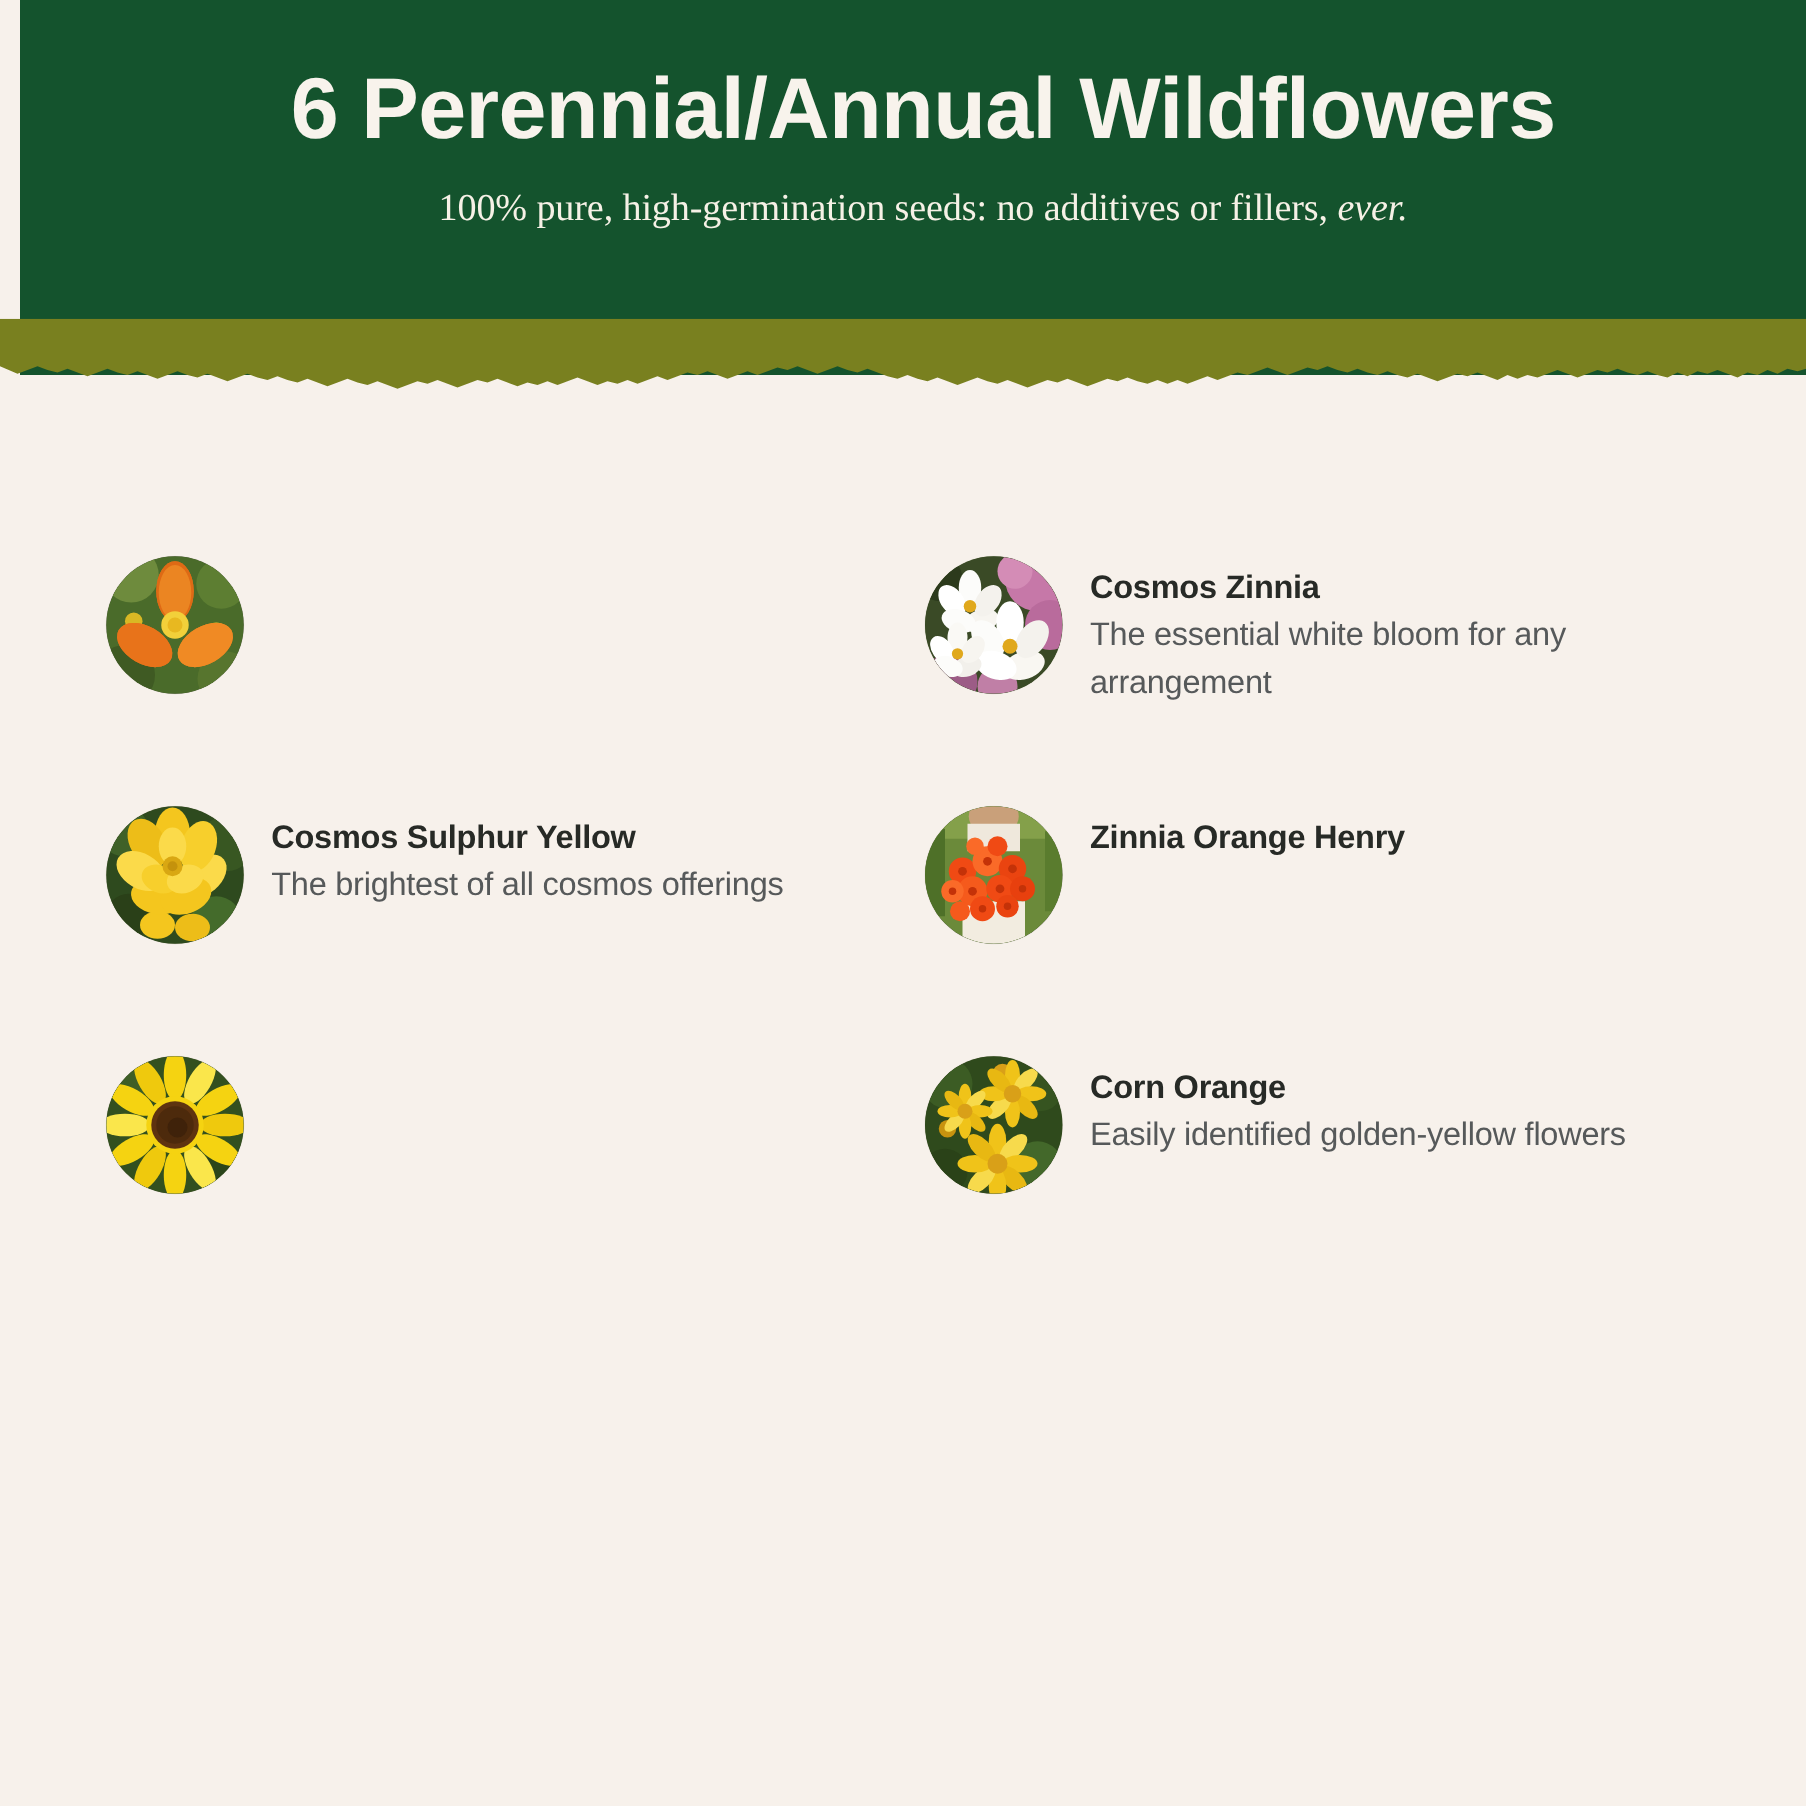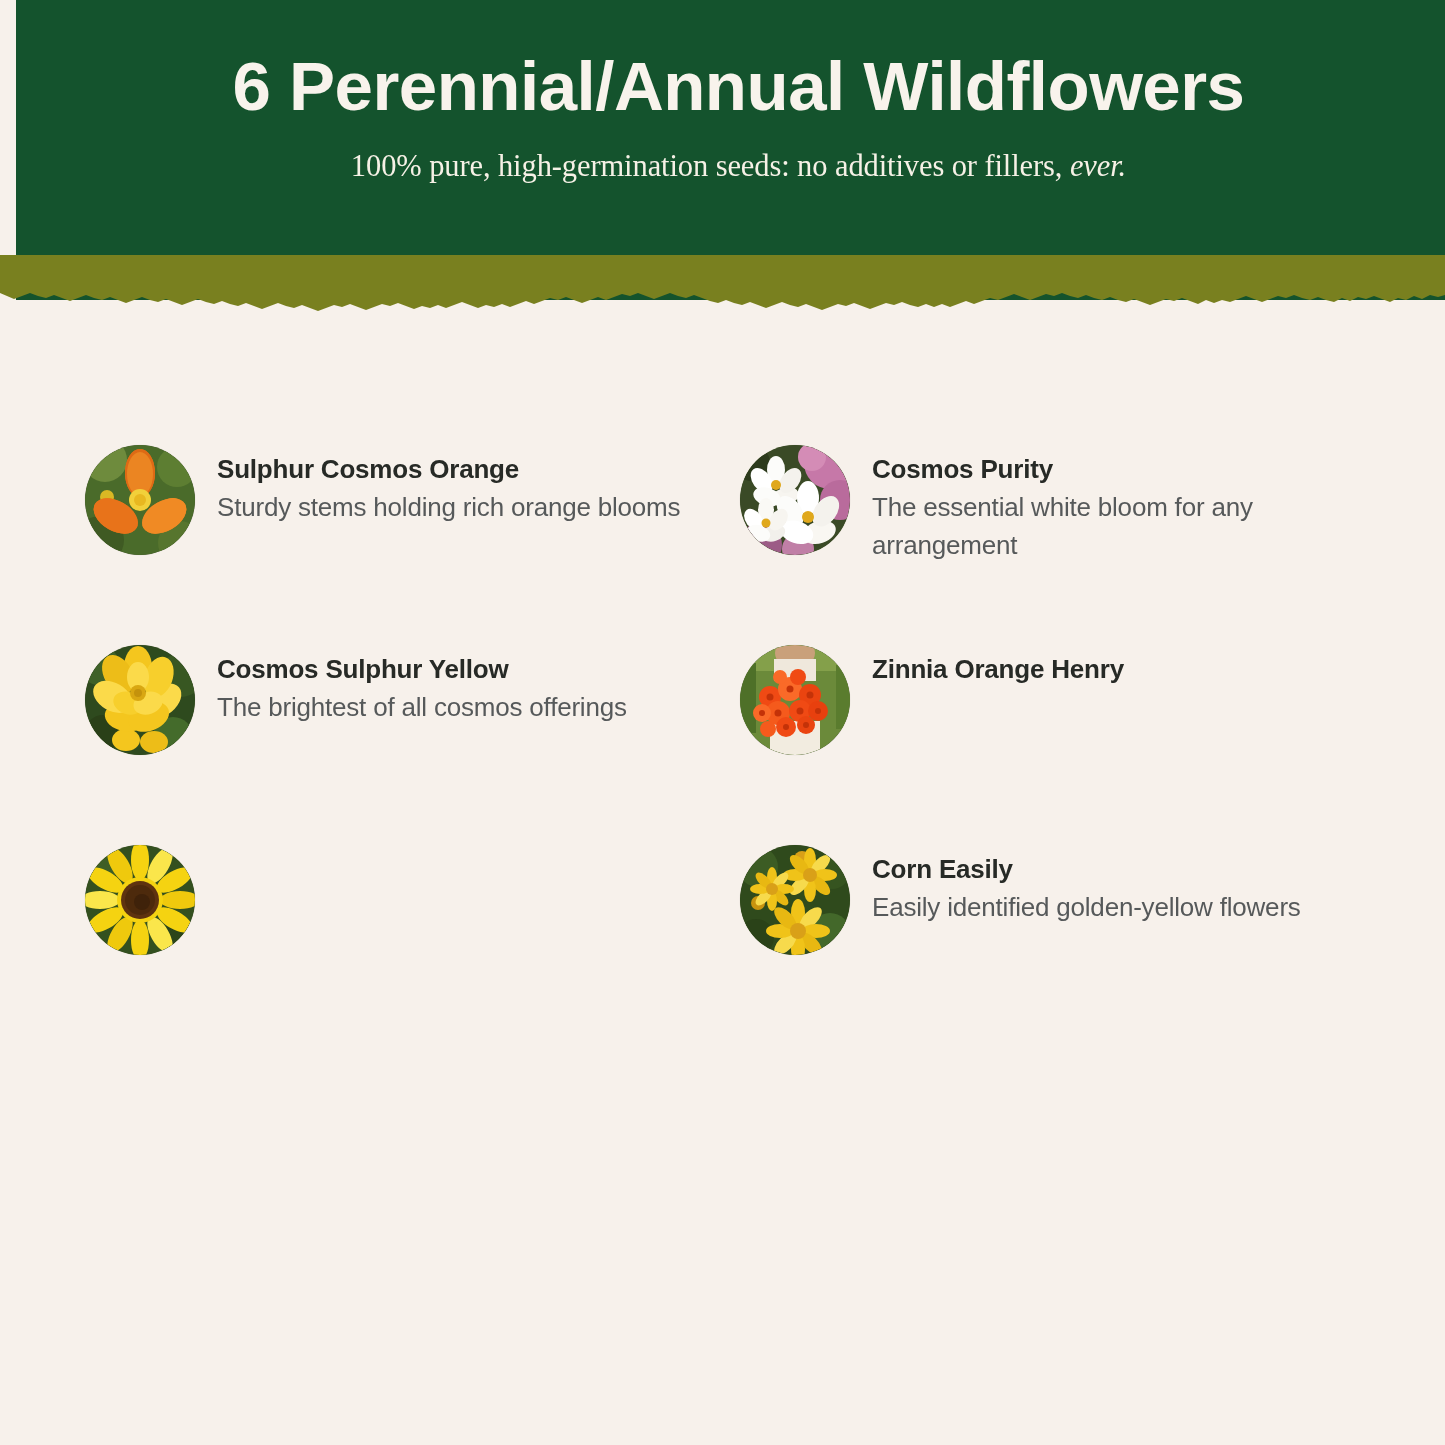--- a/index.html
+++ b/index.html
@@ -200,24 +200,20 @@
               <ellipse cx="0" cy="27" rx="15" ry="24" fill="#DE6A15" transform="rotate(180)"></ellipse>
               <ellipse cx="-26" cy="13" rx="15" ry="24" fill="#F08A24" transform="rotate(240)"></ellipse>
               <ellipse cx="-26" cy="-13" rx="15" ry="24" fill="#E8731A" transform="rotate(300)"></ellipse>
               <ellipse cx="0" cy="-26" rx="13" ry="22" fill="#F59A2E" opacity="0.55"></ellipse>
               <circle cx="0" cy="0" r="11" fill="#F2D03A"></circle>
               <circle cx="0" cy="0" r="6" fill="#E8B820"></circle>
             </g>
           </g>
         </svg>
       </div>
-      <div class="item-text">
-        <div class="item-name">Sulphur Cosmos Orange</div>
-        <div class="item-desc">Sturdy stems holding rich orange blooms</div>
-      </div>
     </div>
 
     <div class="item">
       <div class="thumb">
         <svg viewBox="0 0 110 110" xmlns="http://www.w3.org/2000/svg">
           <defs>
               <clipPath id="c2">
                 <circle cx="55" cy="55" r="55"></circle>
               </clipPath>
             </defs>
@@ -250,21 +246,21 @@
               <ellipse cx="12" cy="-4" rx="8" ry="12" fill="#F2F0EB" transform="rotate(72)"></ellipse>
               <ellipse cx="8" cy="10" rx="8" ry="12" fill="#FFFFFF" transform="rotate(144)"></ellipse>
               <ellipse cx="-8" cy="10" rx="8" ry="12" fill="#F7F5F0" transform="rotate(216)"></ellipse>
               <ellipse cx="-12" cy="-4" rx="8" ry="12" fill="#FCFCFA" transform="rotate(288)"></ellipse>
               <circle cx="0" cy="0" r="4.5" fill="#E0A81C"></circle>
             </g>
           </g>
         </svg>
       </div>
       <div class="item-text">
-        <div class="item-name">Cosmos Purity</div>
+        <div class="item-name">Cosmos Zinnia</div>
         <div class="item-desc">The essential white bloom for any arrangement</div>
       </div>
     </div>
 
     <div class="item">
       <div class="thumb">
         <svg viewBox="0 0 110 110" xmlns="http://www.w3.org/2000/svg">
           <defs>
               <clipPath id="c3">
                 <circle cx="55" cy="55" r="55"></circle>
@@ -433,19 +429,19 @@
               <ellipse cx="0" cy="-18" rx="7" ry="14" fill="#F0C319" transform="rotate(180)"></ellipse>
               <ellipse cx="0" cy="-18" rx="7" ry="14" fill="#F7DA4C" transform="rotate(225)"></ellipse>
               <ellipse cx="0" cy="-18" rx="7" ry="14" fill="#F0C319" transform="rotate(270)"></ellipse>
               <ellipse cx="0" cy="-18" rx="7" ry="14" fill="#E8B812" transform="rotate(315)"></ellipse>
               <circle cx="0" cy="0" r="8" fill="#D9A018"></circle>
             </g>
           </g>
         </svg>
       </div>
       <div class="item-text">
-        <div class="item-name">Corn Easily</div>
+        <div class="item-name">Corn Orange</div>
         <div class="item-desc">Easily identified golden-yellow flowers</div>
       </div>
     </div>
 
   </div>
 </div>
 
 </body></html>

